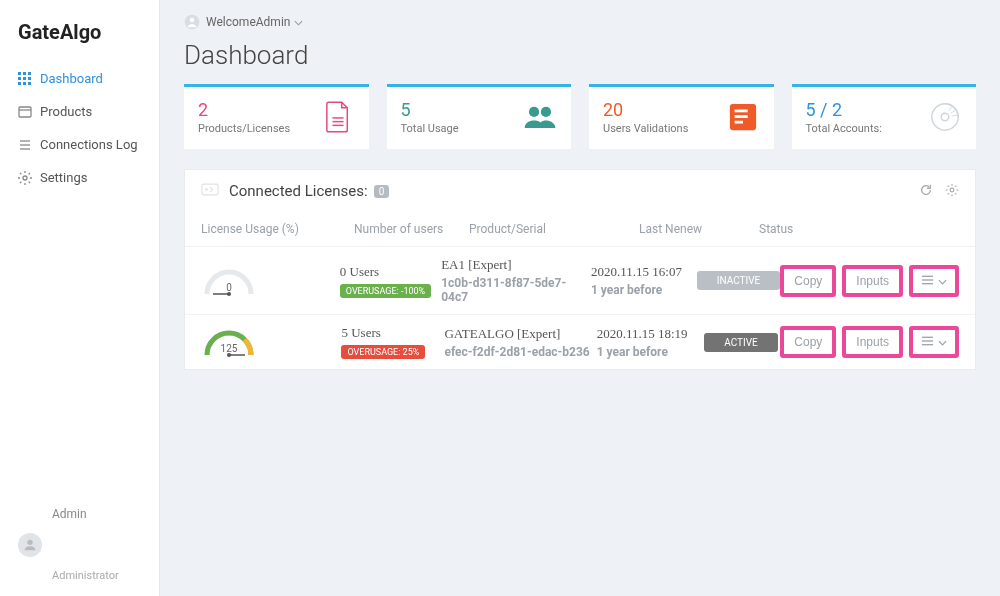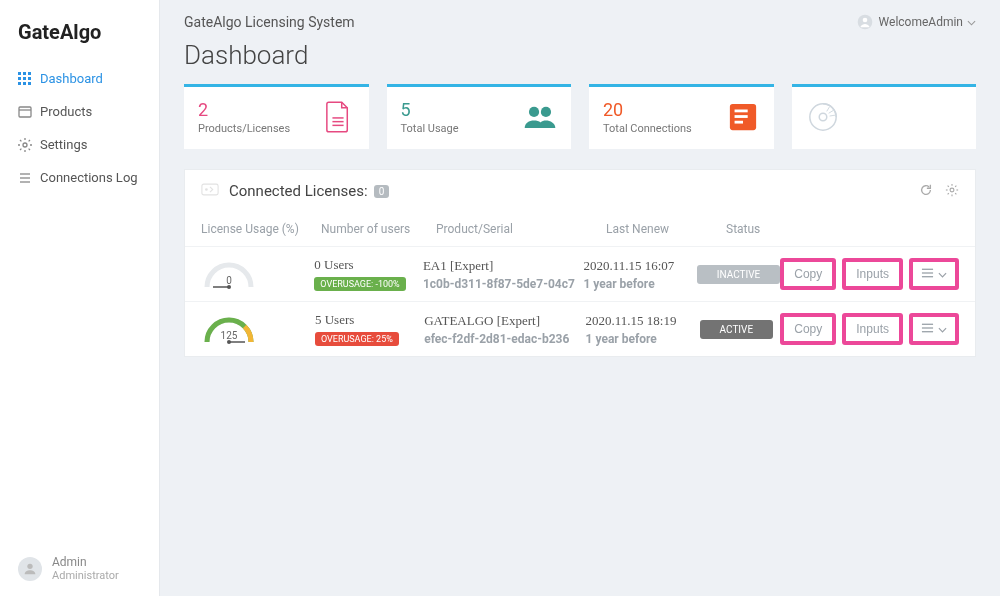--- a/index.html
+++ b/index.html
@@ -50,21 +50,21 @@
   align-items: center;
 }
 .avatar {
   width: 24px; height: 24px;
   border-radius: 50%;
   background: #e0e4e8;
   display: flex; align-items: center; justify-content: center;
   margin-right: 10px;
 }
 .sidebar-footer .meta .n1 { color: #888; font-size: 12px; }
-.sidebar-footer .meta .n2 { color: #aaa; font-size: 11px; }
+.sidebar-footer .meta .n2 { color: #aaa; font-size: 11px; margin-top: 48px; }
 
 .main {
   position: absolute;
   left: 160px; top: 0;
   width: 840px; height: 596px;
   padding: 14px 24px 0 24px;
 }
 .topbar {
   display: flex;
   justify-content: space-between;
@@ -153,21 +153,21 @@
   font-size: 12px;
   padding: 10px 16px;
 }
 .tbl-row {
   display: flex;
   align-items: center;
   padding: 10px 16px;
   border-top: 1px solid #f0f2f4;
 }
 .col-usage { width: 120px; }
-.col-users { width: 115px; }
+.col-users { width: 115px; margin-left: 33px; }
 .col-serial { width: 170px; }
 .col-renew { width: 120px; }
 .col-status { width: 85px; }
 .col-actions { flex: 1; display: flex; justify-content: flex-end; gap: 6px; }
 
 .gauge {
   width: 56px; height: 34px;
   position: relative;
 }
 .gauge svg { width: 56px; height: 34px; }
@@ -248,65 +248,64 @@
         <svg viewBox="0 0 14 14" width="14" height="14">
             <rect x="1" y="2" width="12" height="10" rx="1" fill="none" stroke="#888" stroke-width="1.3"></rect>
             <line x1="1" y1="5" x2="13" y2="5" stroke="#888" stroke-width="1.3"></line>
           </svg>
       </span>
       <span>Products</span>
     </div>
     <div class="nav-item">
       <span class="nav-icon">
         <svg viewBox="0 0 14 14" width="14" height="14">
+            <g stroke="#888" stroke-width="1.3">
+              <line x1="2" y1="3" x2="12" y2="3"></line>
+              <line x1="2" y1="7" x2="12" y2="7"></line>
+              <line x1="2" y1="11" x2="12" y2="11"></line>
+            </g>
+          </svg>
+      </span>
+      <span>Connections Log</span>
+    </div>
+    <div class="nav-item">
+      <span class="nav-icon">
+        <svg viewBox="0 0 14 14" width="14" height="14">
             <circle cx="7" cy="7" r="2" fill="none" stroke="#888" stroke-width="1.3"></circle>
             <g stroke="#888" stroke-width="1.3">
               <line x1="7" y1="0" x2="7" y2="2"></line>
               <line x1="7" y1="12" x2="7" y2="14"></line>
               <line x1="0" y1="7" x2="2" y2="7"></line>
               <line x1="12" y1="7" x2="14" y2="7"></line>
               <line x1="2" y1="2" x2="3.4" y2="3.4"></line>
               <line x1="10.6" y1="10.6" x2="12" y2="12"></line>
               <line x1="12" y1="2" x2="10.6" y2="3.4"></line>
               <line x1="3.4" y1="10.6" x2="2" y2="12"></line>
             </g>
           </svg>
       </span>
       <span>Settings</span>
     </div>
-    <div class="nav-item">
-      <span class="nav-icon">
-        <svg viewBox="0 0 14 14" width="14" height="14">
-            <g stroke="#888" stroke-width="1.3">
-              <line x1="2" y1="3" x2="12" y2="3"></line>
-              <line x1="2" y1="7" x2="12" y2="7"></line>
-              <line x1="2" y1="11" x2="12" y2="11"></line>
-            </g>
-          </svg>
-      </span>
-      <span>Connections Log</span>
-    </div>
   </div>
   <div class="sidebar-footer">
     <div class="avatar">
       <svg viewBox="0 0 24 24" width="16" height="16">
           <circle cx="12" cy="8" r="4" fill="#bbb"></circle>
           <path d="M4 20c0-4 4-6 8-6s8 2 8 6" fill="#bbb"></path>
         </svg>
     </div>
     <div class="meta">
       <div class="n1">Admin</div>
       <div class="n2">Administrator</div>
     </div>
   </div>
 </div>
 
 <div class="main">
   <div class="topbar">
-    <div class="system-title">GateAlgo Licensing System</div>
     <div class="userbox">
       <span class="usericon">
         <svg viewBox="0 0 24 24" width="16" height="16">
             <circle cx="12" cy="12" r="11" fill="#d8dde2"></circle>
             <circle cx="12" cy="9" r="3.5" fill="#fff"></circle>
             <path d="M5 20c1-4 5-5 7-5s6 1 7 5" fill="#fff"></path>
           </svg>
       </span>
       <span>Welcome </span>
         <span>Admin</span>
@@ -351,33 +350,37 @@
               <path d="M2 28c0-6 5-9 11-9s11 3 11 9"></path>
               <path d="M18 28c0-6 4-9 9-9s11 3 11 9"></path>
             </g>
           </svg>
       </div>
     </div>
 
     <div class="card">
       <div>
         <div class="val" style="color:#f05a28">20</div>
-        <div class="lbl">Total Connections</div>
+        <div class="lbl">Users Validations</div>
       </div>
       <div class="cicon">
         <svg viewBox="0 0 32 32" width="30" height="30">
             <rect x="2" y="2" width="28" height="28" rx="3" fill="#f05a28"></rect>
             <rect x="7" y="8" width="14" height="3" fill="#fff"></rect>
             <rect x="7" y="14" width="14" height="3" fill="#fff"></rect>
             <rect x="7" y="20" width="9" height="3" fill="#fff"></rect>
           </svg>
       </div>
     </div>
 
     <div class="card">
+      <div>
+        <div class="val" style="color:#2b92e4">5 / 2</div>
+        <div class="lbl">Total Accounts:</div>
+      </div>
       <div class="cicon">
         <svg viewBox="0 0 34 34" width="32" height="32">
             <circle cx="17" cy="17" r="14" fill="none" stroke="#cfd7de" stroke-width="1.6"></circle>
             <circle cx="17" cy="17" r="4" fill="none" stroke="#cfd7de" stroke-width="1.6"></circle>
             <path d="M17 3 A14 14 0 0 1 31 17" fill="none" stroke="#cfd7de" stroke-width="1.6"></path>
             <g stroke="#cfd7de" stroke-width="1">
               <line x1="24" y1="6" x2="21" y2="11"></line>
               <line x1="28" y1="10" x2="23" y2="13"></line>
               <line x1="30" y1="15" x2="24" y2="16"></line>
             </g>

